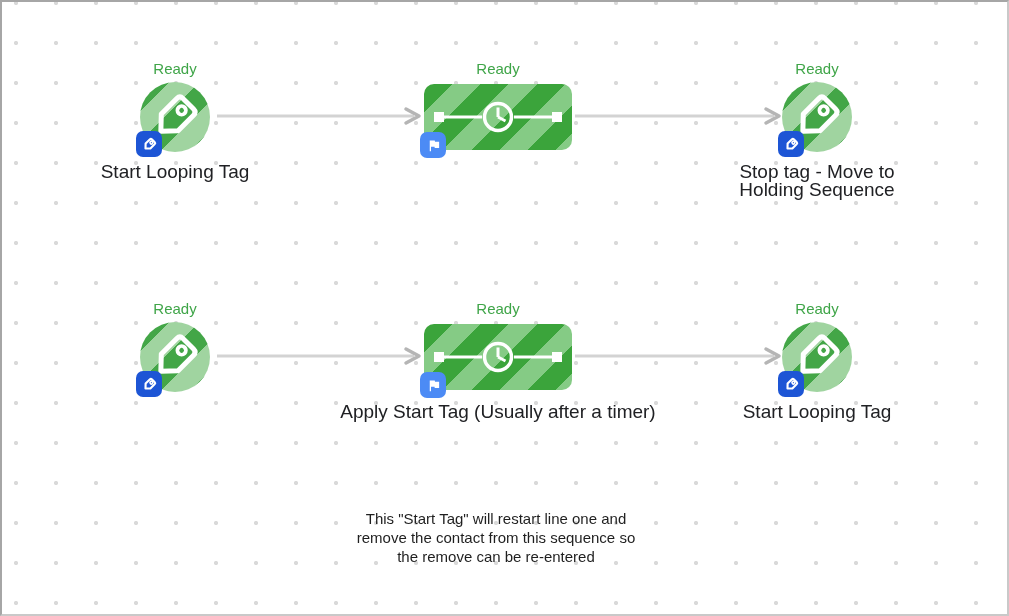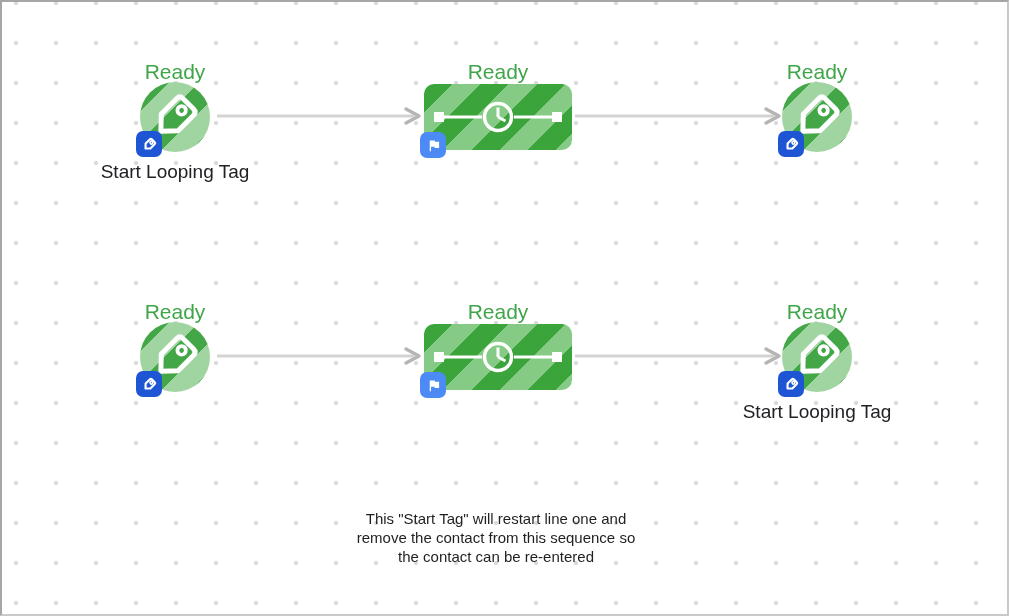--- a/index.html
+++ b/index.html
@@ -11,21 +11,21 @@
     border-color:#a6a6a6 #c9c9c9 #c9c9c9 #a6a6a6;
     background-color:#ffffff;
     background-image:radial-gradient(circle,#d9d9d9 1.6px, rgba(217,217,217,.35) 2.2px, transparent 2.5px);
     background-size:40px 40px;
     background-position:-6px -19px;
     overflow:hidden;
   }
   .abs{position:absolute;}
   .status{
     width:120px;text-align:center;
-    font-size:21px;color:#3fa548;
+    font-size:15px;color:#3fa548;
     cursor:pointer;
   }
   .node-label{
     text-align:center;
     font-size:19px;line-height:18px;color:#202124;
   }
   .tag-circle{
     width:70px;height:70px;border-radius:50%;
     background:repeating-linear-gradient(135deg,#43a647 0 21px,#a0d4a0 21px 42px);
     display:flex;align-items:center;justify-content:center;
@@ -120,20 +120,21 @@
     </svg>
   </div>
   <div class="abs badge badge-tag" style="left:776px;top:129px">
     <svg width="17" height="17" viewBox="0 0 48 48">
       <g transform="rotate(-45 24 24)" stroke="#ffffff" stroke-width="6" fill="none" stroke-linejoin="round">
         <path d="M18 14.5 H35.5 Q39 14.5 39 18 V30 Q39 33.5 35.5 33.5 H18 L8 24 Z"></path>
         <circle cx="31.5" cy="24" r="3.8" stroke-width="4.5"></circle>
       </g>
     </svg>
   </div>
+  <div class="abs node-label" style="left:730px;top:161px;width:170px">Stop tag - Move to Holding Sequence</div>
 
   <div class="abs status" style="left:113px;top:298px">Ready</div>
   <div class="abs tag-circle" style="left:138px;top:320px;z-index:2">
     <svg width="60" height="60" viewBox="0 0 48 48">
       <g transform="rotate(-45 24 24)" stroke="#ffffff" stroke-width="4" fill="none" stroke-linejoin="round">
         <path d="M18 14.5 H35.5 Q39 14.5 39 18 V30 Q39 33.5 35.5 33.5 H18 L8 24 Z"></path>
         <circle cx="31.5" cy="24" r="3.4" stroke-width="3"></circle>
       </g>
     </svg>
   </div>
@@ -160,20 +161,21 @@
         <rect x="10" y="28" width="10" height="10"></rect>
         <rect x="128" y="28" width="10" height="10"></rect>
       </g>
     </svg>
   </div>
   <div class="abs badge badge-flag" style="left:418px;top:370px">
     <svg width="15" height="15" viewBox="0 0 24 24">
       <path d="M14.4 6 L14 4 H6 v17 h2 v-7 h5.6 l.4 2 H21 V6 z" fill="#ffffff"></path>
     </svg>
   </div>
+  <div class="abs node-label" style="left:336px;top:401px;width:320px">Apply Start Tag (Usually after a timer)</div>
 
   <div class="abs status" style="left:755px;top:298px">Ready</div>
   <div class="abs tag-circle" style="left:780px;top:320px;z-index:2">
     <svg width="60" height="60" viewBox="0 0 48 48">
       <g transform="rotate(-45 24 24)" stroke="#ffffff" stroke-width="4" fill="none" stroke-linejoin="round">
         <path d="M18 14.5 H35.5 Q39 14.5 39 18 V30 Q39 33.5 35.5 33.5 H18 L8 24 Z"></path>
         <circle cx="31.5" cy="24" r="3.4" stroke-width="3"></circle>
       </g>
     </svg>
   </div>
@@ -183,16 +185,16 @@
         <path d="M18 14.5 H35.5 Q39 14.5 39 18 V30 Q39 33.5 35.5 33.5 H18 L8 24 Z"></path>
         <circle cx="31.5" cy="24" r="3.8" stroke-width="4.5"></circle>
       </g>
     </svg>
   </div>
   <div class="abs node-label" style="left:685px;top:401px;width:260px">Start Looping Tag</div>
 
   <div class="abs note" style="left:324px;top:507px;width:340px">
     <div>This "Start Tag" will restart line one and</div>
     <div>remove the contact from this sequence so</div>
-    <div>the contact can be re-entered</div>
+    <div>the remove can be re-entered</div>
   </div>
 
 </div>
 
 </body></html>

